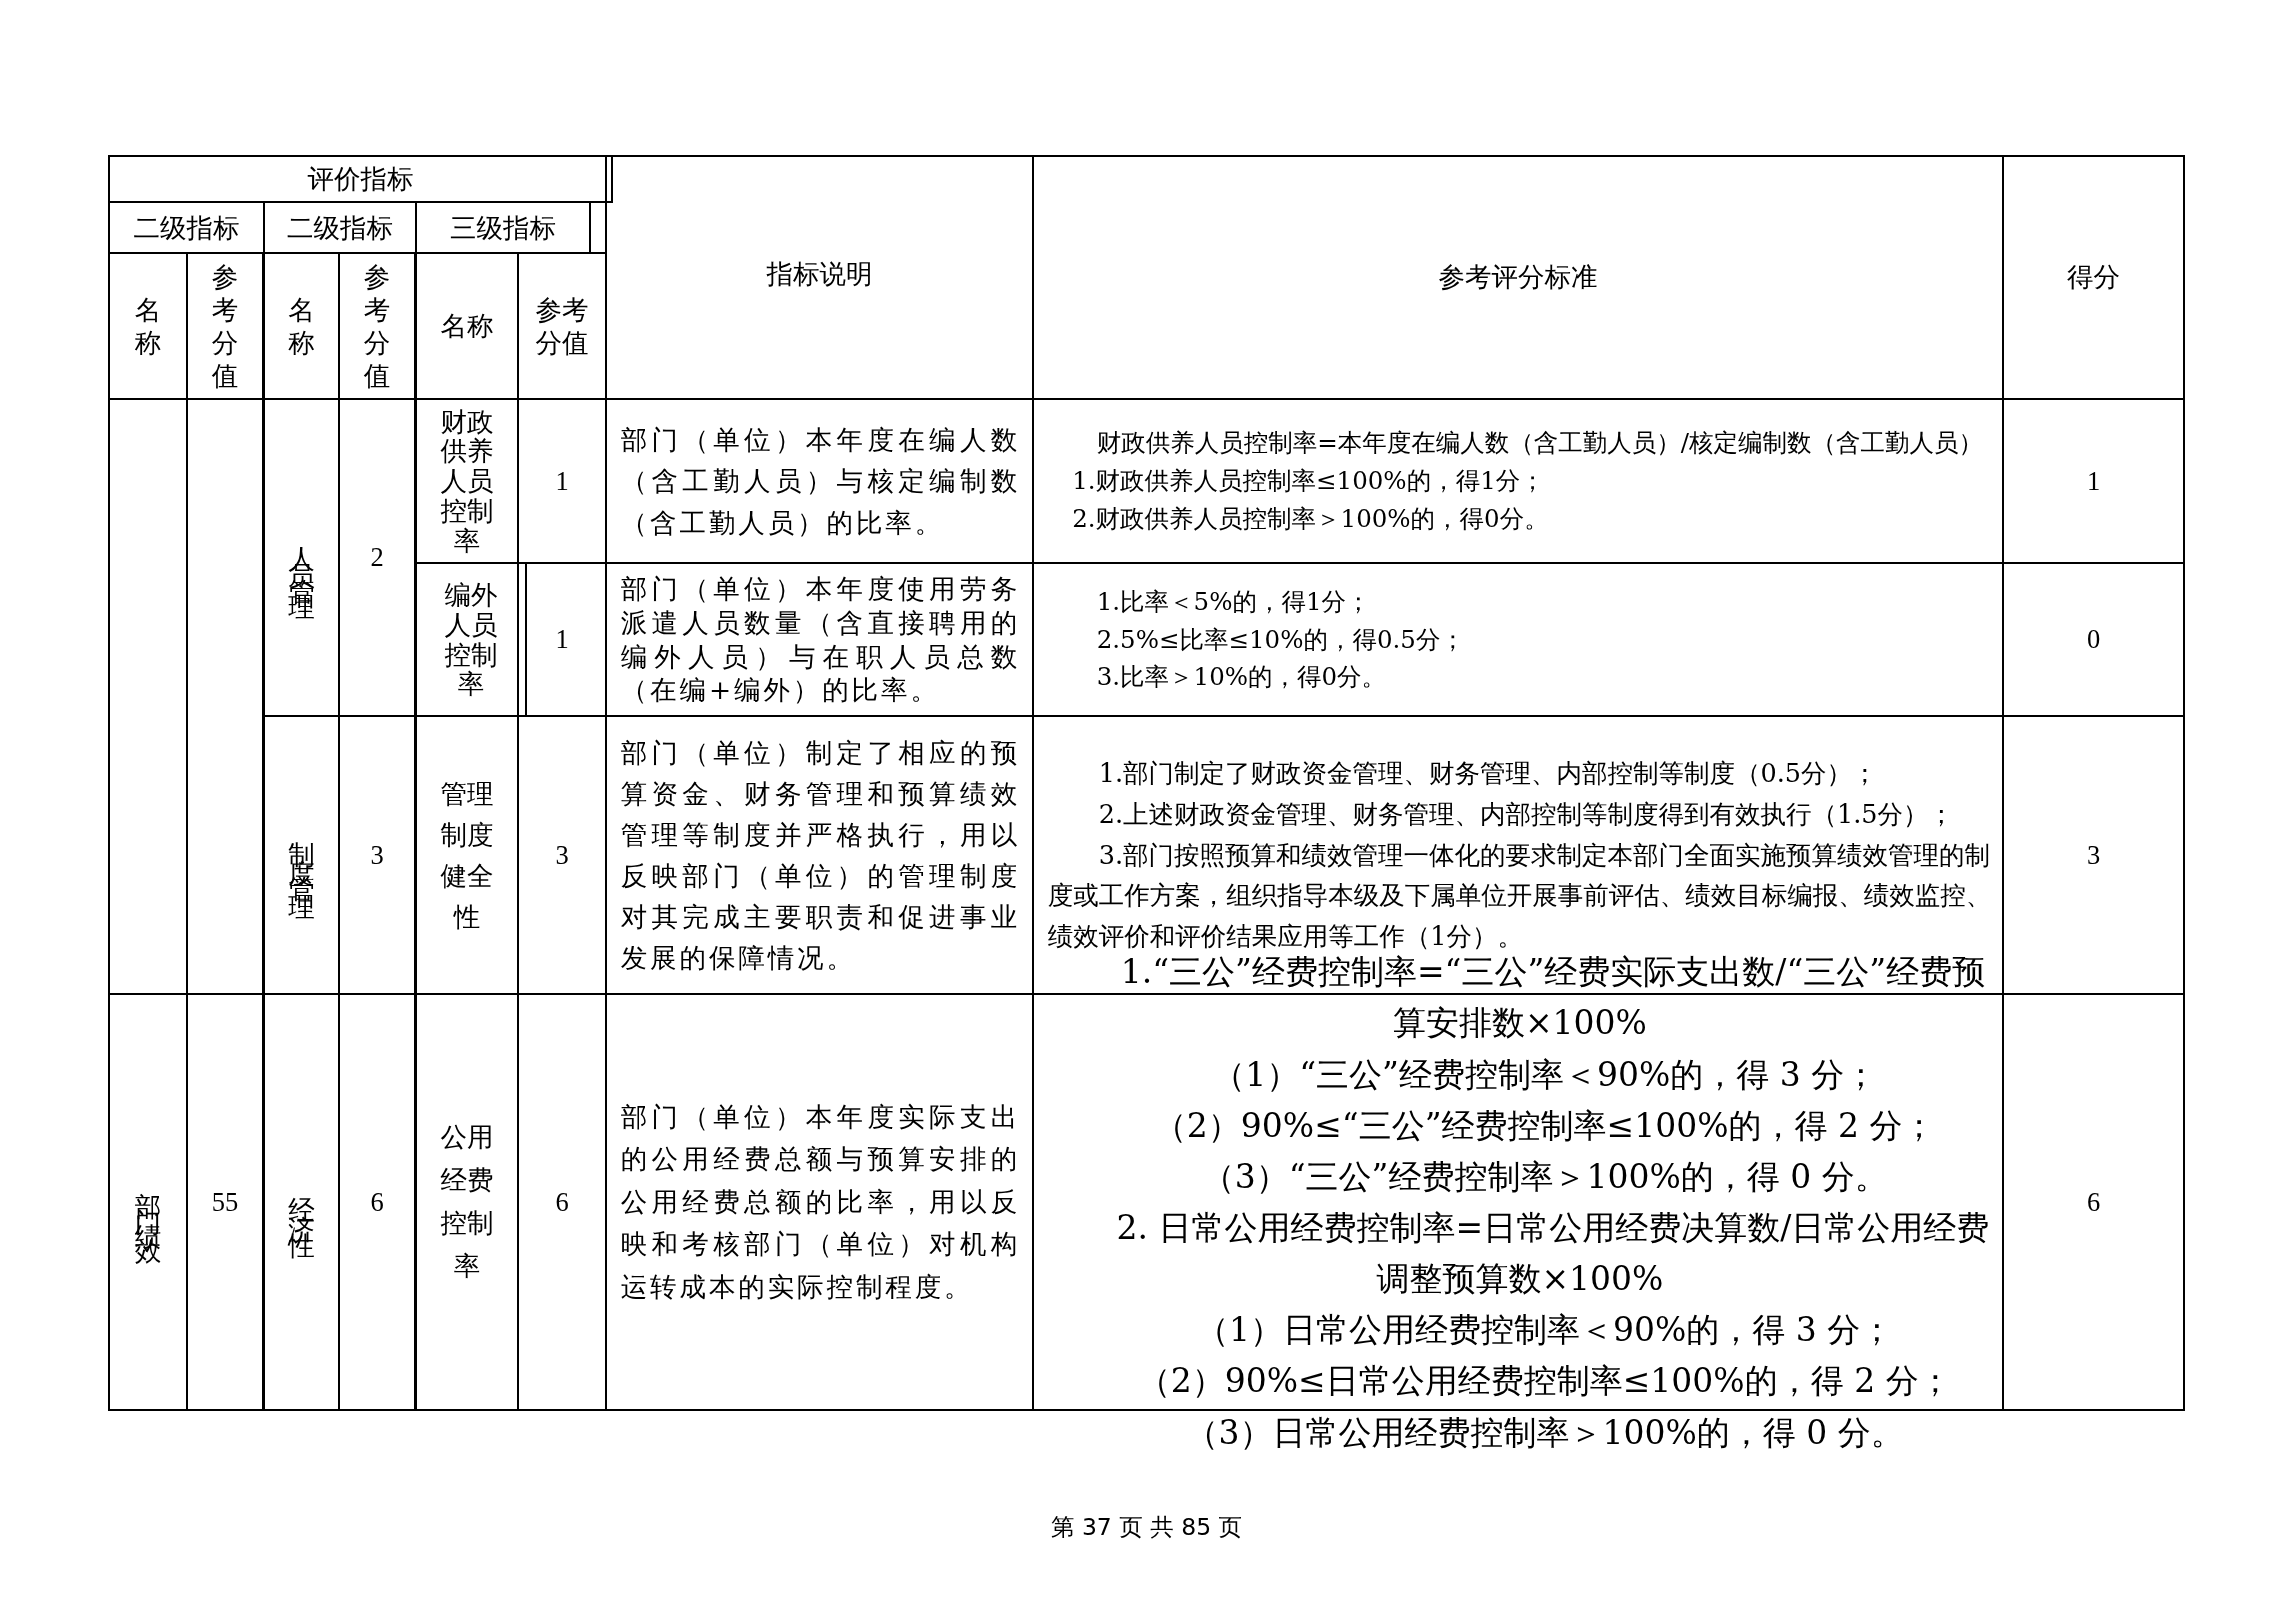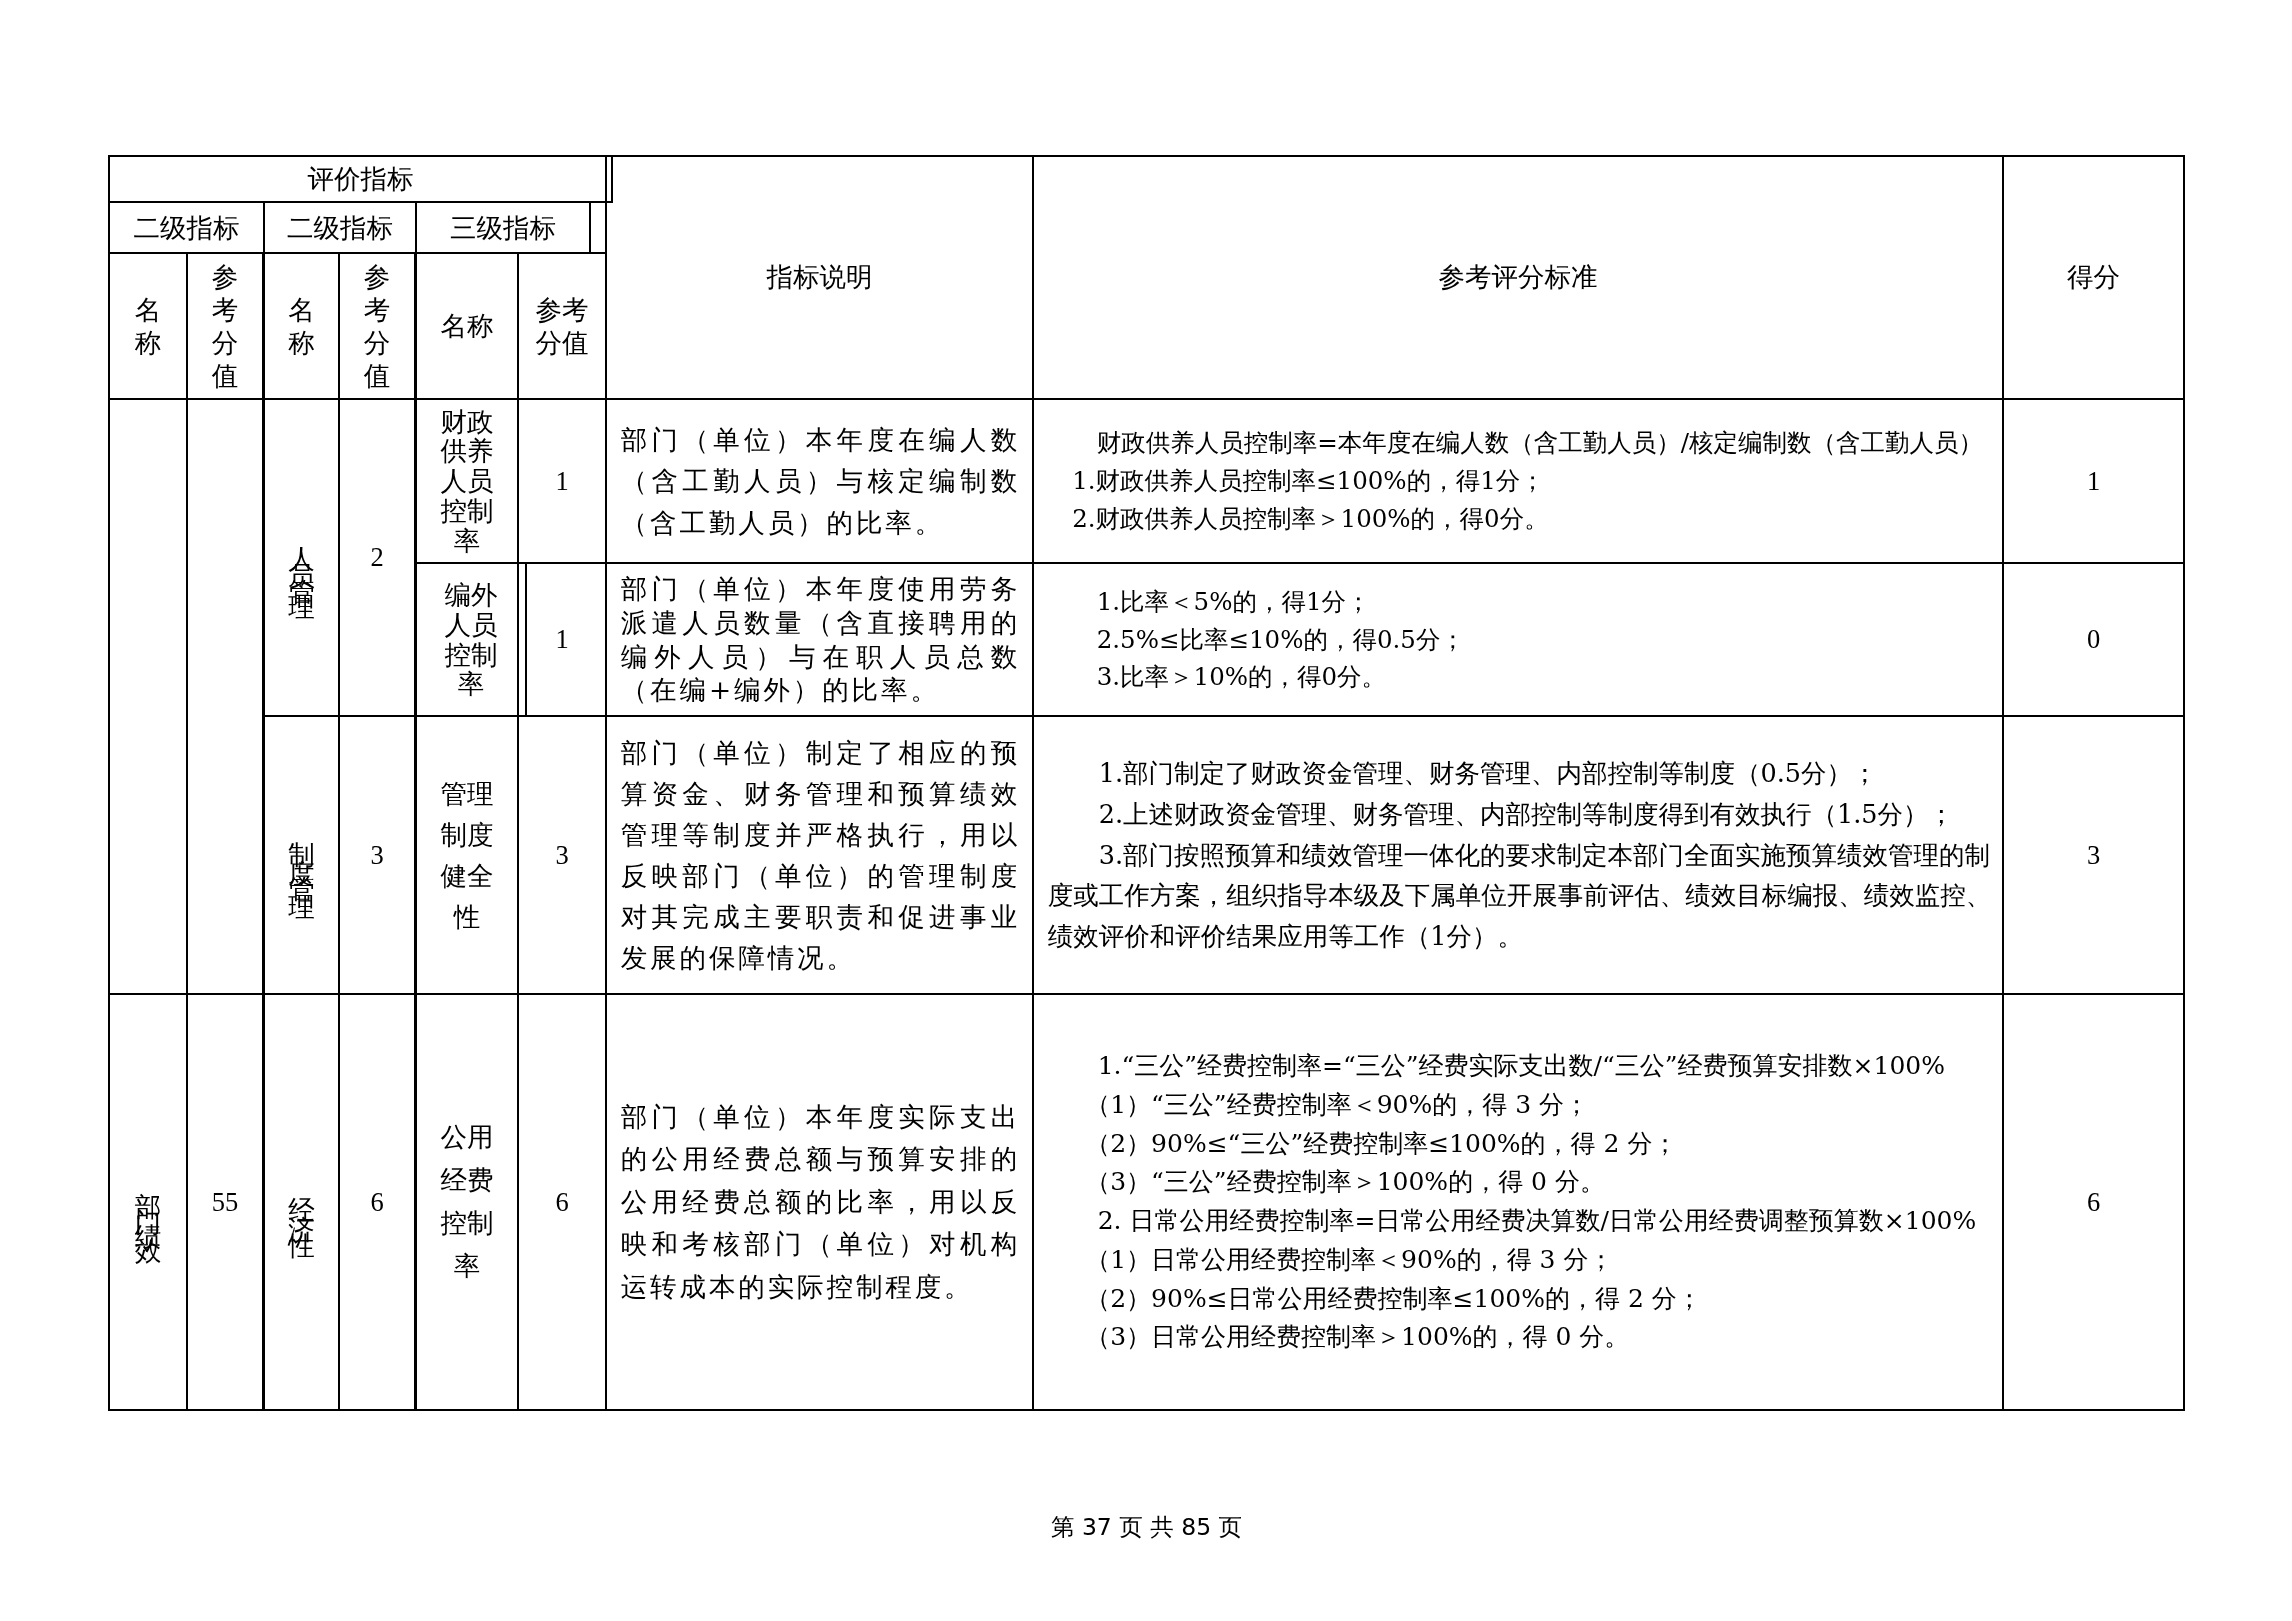--- a/index.html
+++ b/index.html
@@ -40,21 +40,21 @@
       <span style="width:1.1em;display:block;">名称</span>
     </div>
   <div class="cell hd" style="left:338px;top:252px;width:78px;height:148px;">
       <span style="width:1.1em;display:block;">参考分值</span>
     </div>
   <div class="cell hd" style="left:415px;top:252px;width:104px;height:148px;">名称</div>
   <div class="cell hd" style="left:517px;top:252px;width:90px;height:148px;">
       <span style="width:2.2em;display:block;">参考分值</span>
     </div>
 
-  <div class="cell hd" style="left:605px;top:155px;width:429px;height:245px;align-items:flex-start;padding-top:103px;">指标说明</div>
+  <div class="cell hd" style="left:605px;top:155px;width:429px;height:245px;align-items:flex-start;padding-top:103px;font-family:Liberation Mono, monospace;">指标说明</div>
   <div class="cell hd" style="left:1032px;top:155px;width:972px;height:245px;align-items:flex-start;padding-top:103px;">参考评分标准</div>
   <div class="cell hd" style="left:2002px;top:155px;width:183px;height:245px;align-items:flex-start;padding-top:103px;">得分</div>
 
   <div class="cell" style="left:108px;top:398px;width:80px;height:597px;"></div>
   <div class="cell" style="left:186px;top:398px;width:78px;height:597px;"></div>
 
   <div class="cell" style="left:263px;top:398px;width:77px;height:319px;">
     <span class="vt" style="font-size:26.5px;letter-spacing:15.7px;">人员管理</span>
   </div>
   <div class="cell num" style="left:338px;top:398px;width:78px;height:319px;">2</div>
@@ -107,21 +107,21 @@
   <div class="cell" style="left:263px;top:993px;width:77px;height:418px;">
     <span class="vt" style="letter-spacing:17.6px;">经济性</span>
   </div>
   <div class="cell num" style="left:338px;top:993px;width:78px;height:418px;">6</div>
 
   <div class="cell" style="left:415px;top:993px;width:104px;height:418px;">
     <span class="stack" style="width:2.1em;display:block;line-height:1.62;">公用经费控制率</span>
   </div>
   <div class="cell num" style="left:517px;top:993px;width:90px;height:418px;">6</div>
   <div class="cell desc" style="left:605px;top:993px;width:429px;height:418px;line-height:1.6;">部门（单位）本年度实际支出的公用经费总额与预算安排的公用经费总额的比率，用以反映和考核部门（单位）对机构运转成本的实际控制程度。</div>
-  <div class="cell crit" style="left:1032px;top:993px;width:972px;height:418px;font-size:25px;line-height:1.55;">
+  <div class="cell crit" style="left:1032px;top:993px;width:972px;height:418px;font-size:33px;line-height:1.55;text-align:center;">
     <span class="ln ind">1.“三公”经费控制率=“三公”经费实际支出数/“三公”经费预算安排数×100%</span>
     <span class="ln" style="padding-left:1.5em;">（1）“三公”经费控制率＜90%的，得 3 分；</span>
     <span class="ln" style="padding-left:1.5em;">（2）90%≤“三公”经费控制率≤100%的，得 2 分；</span>
     <span class="ln" style="padding-left:1.5em;">（3）“三公”经费控制率＞100%的，得 0 分。</span>
     <span class="ln ind">2. 日常公用经费控制率=日常公用经费决算数/日常公用经费调整预算数×100%</span>
     <span class="ln" style="padding-left:1.5em;">（1）日常公用经费控制率＜90%的，得 3 分；</span>
     <span class="ln" style="padding-left:1.5em;">（2）90%≤日常公用经费控制率≤100%的，得 2 分；</span>
     <span class="ln" style="padding-left:1.5em;">（3）日常公用经费控制率＞100%的，得 0 分。</span>
   </div>
   <div class="cell num" style="left:2002px;top:993px;width:183px;height:418px;">6</div>

